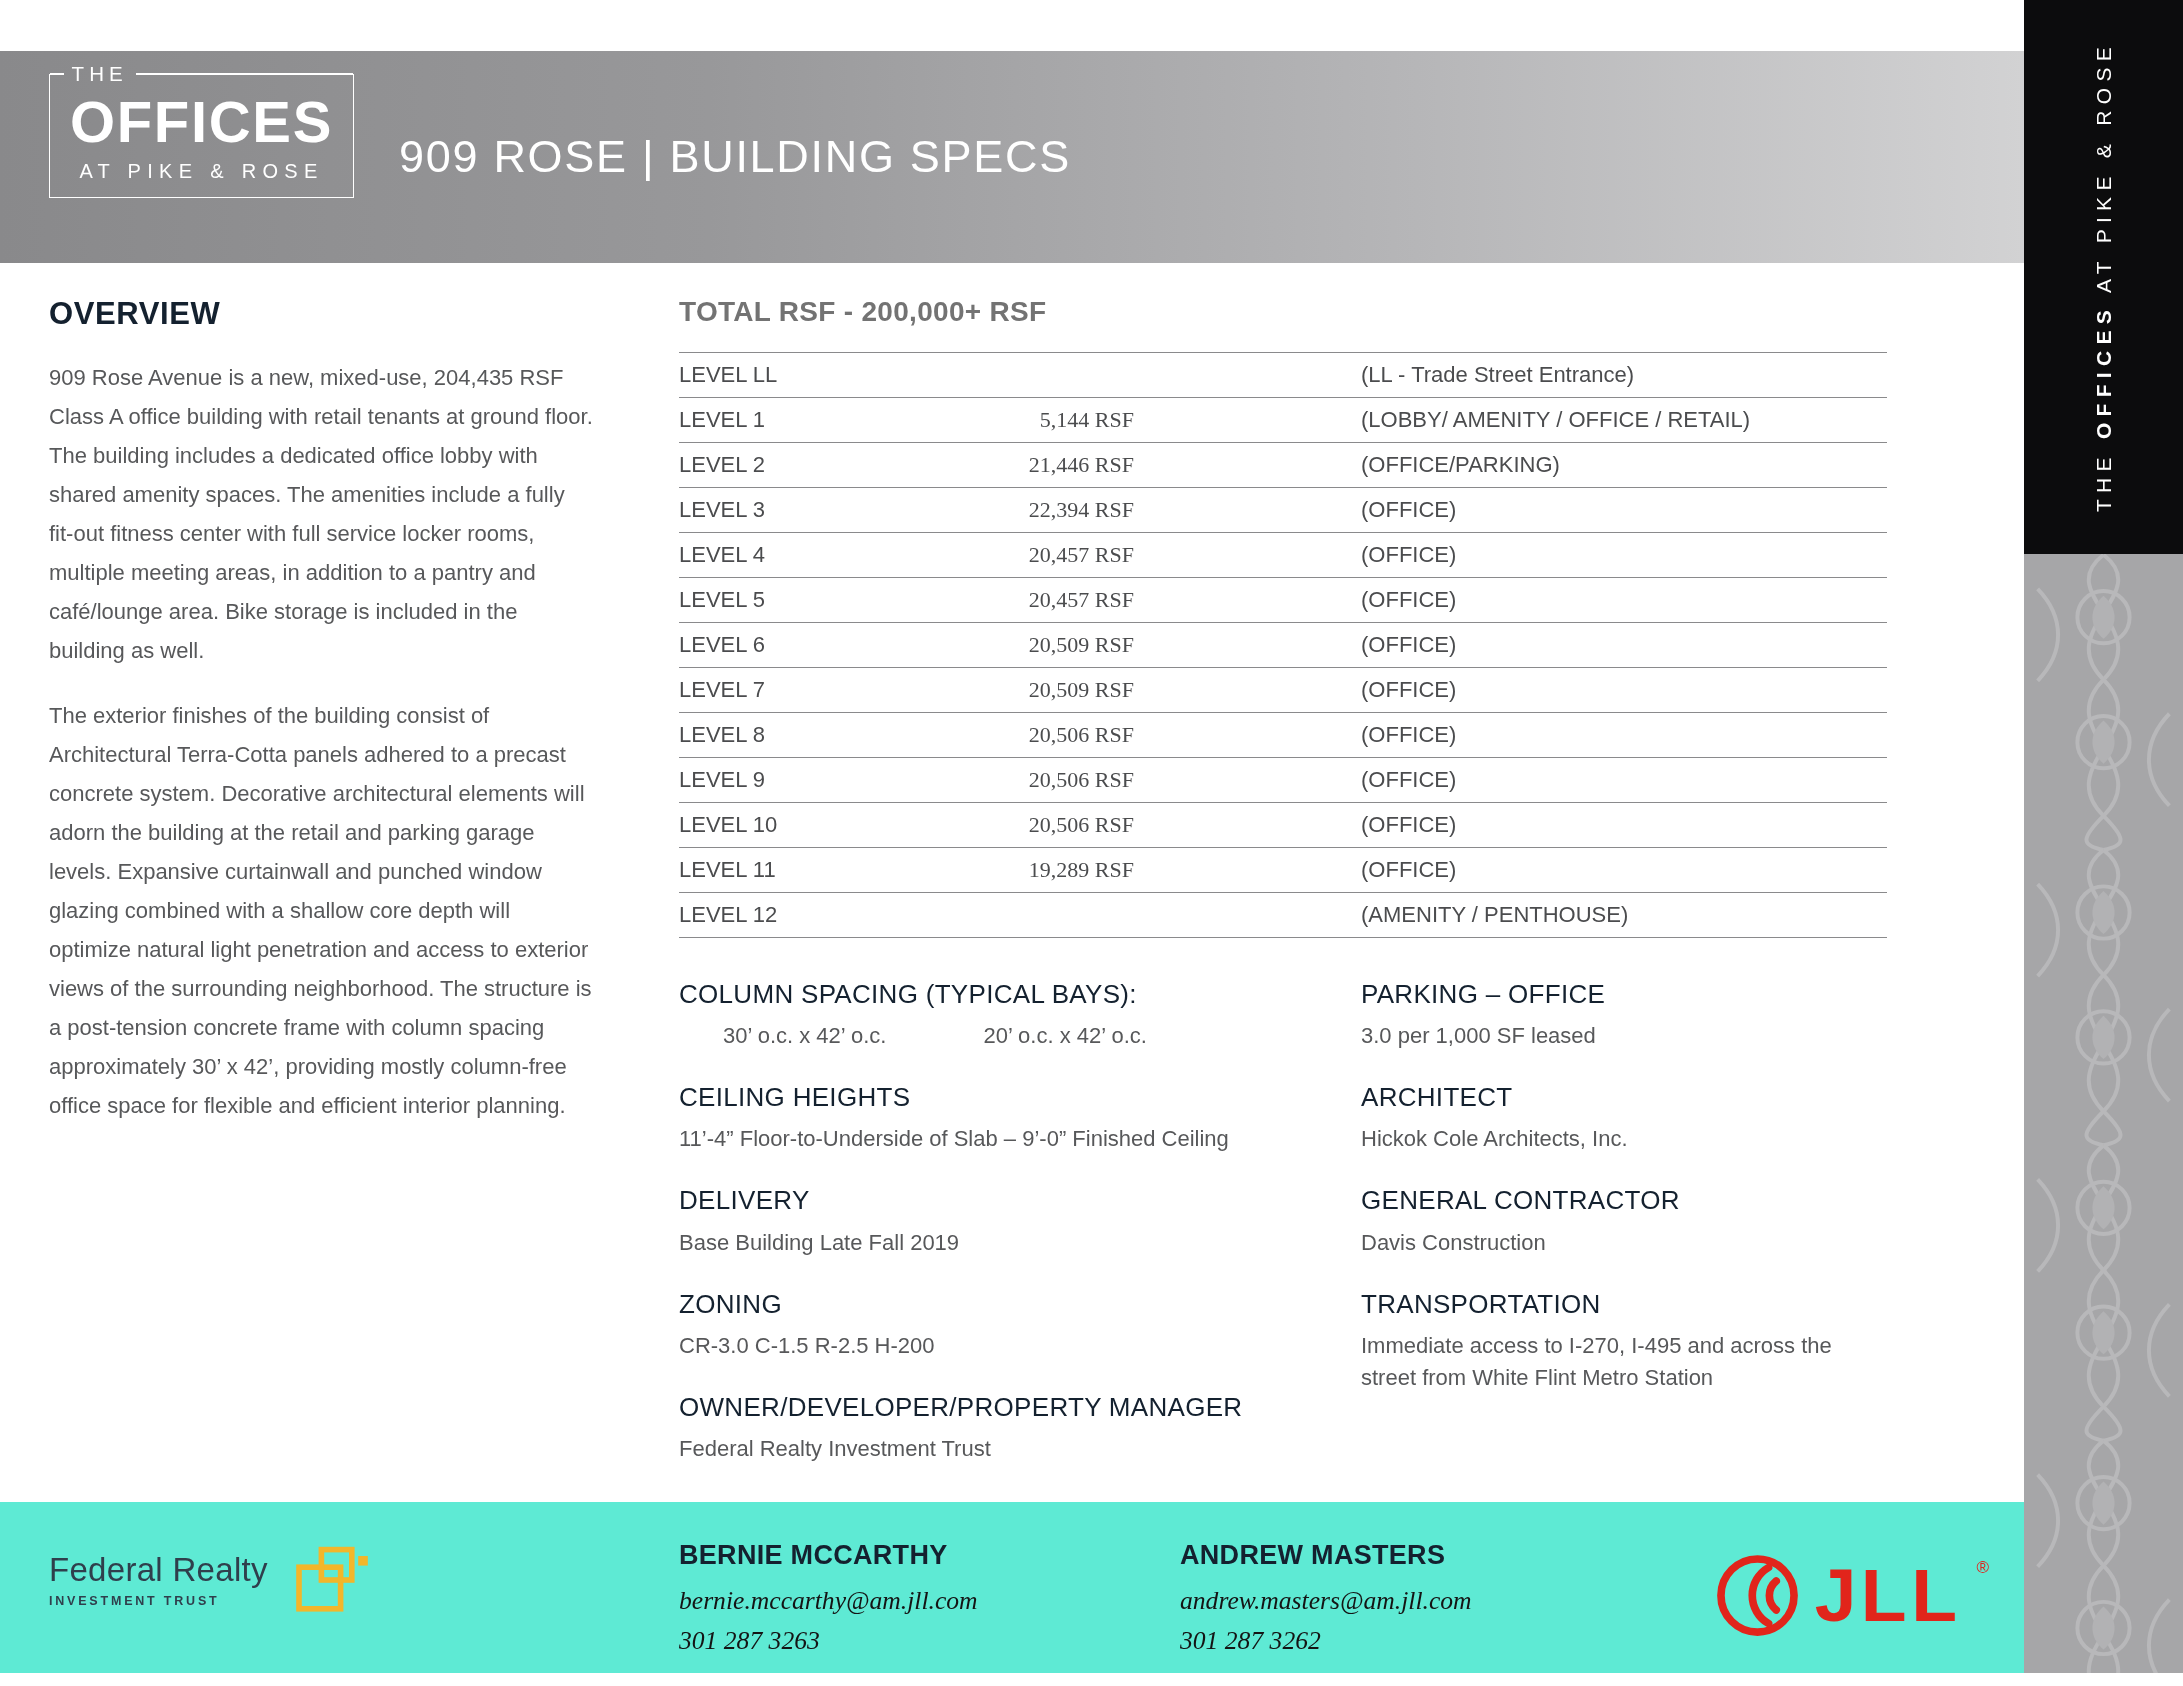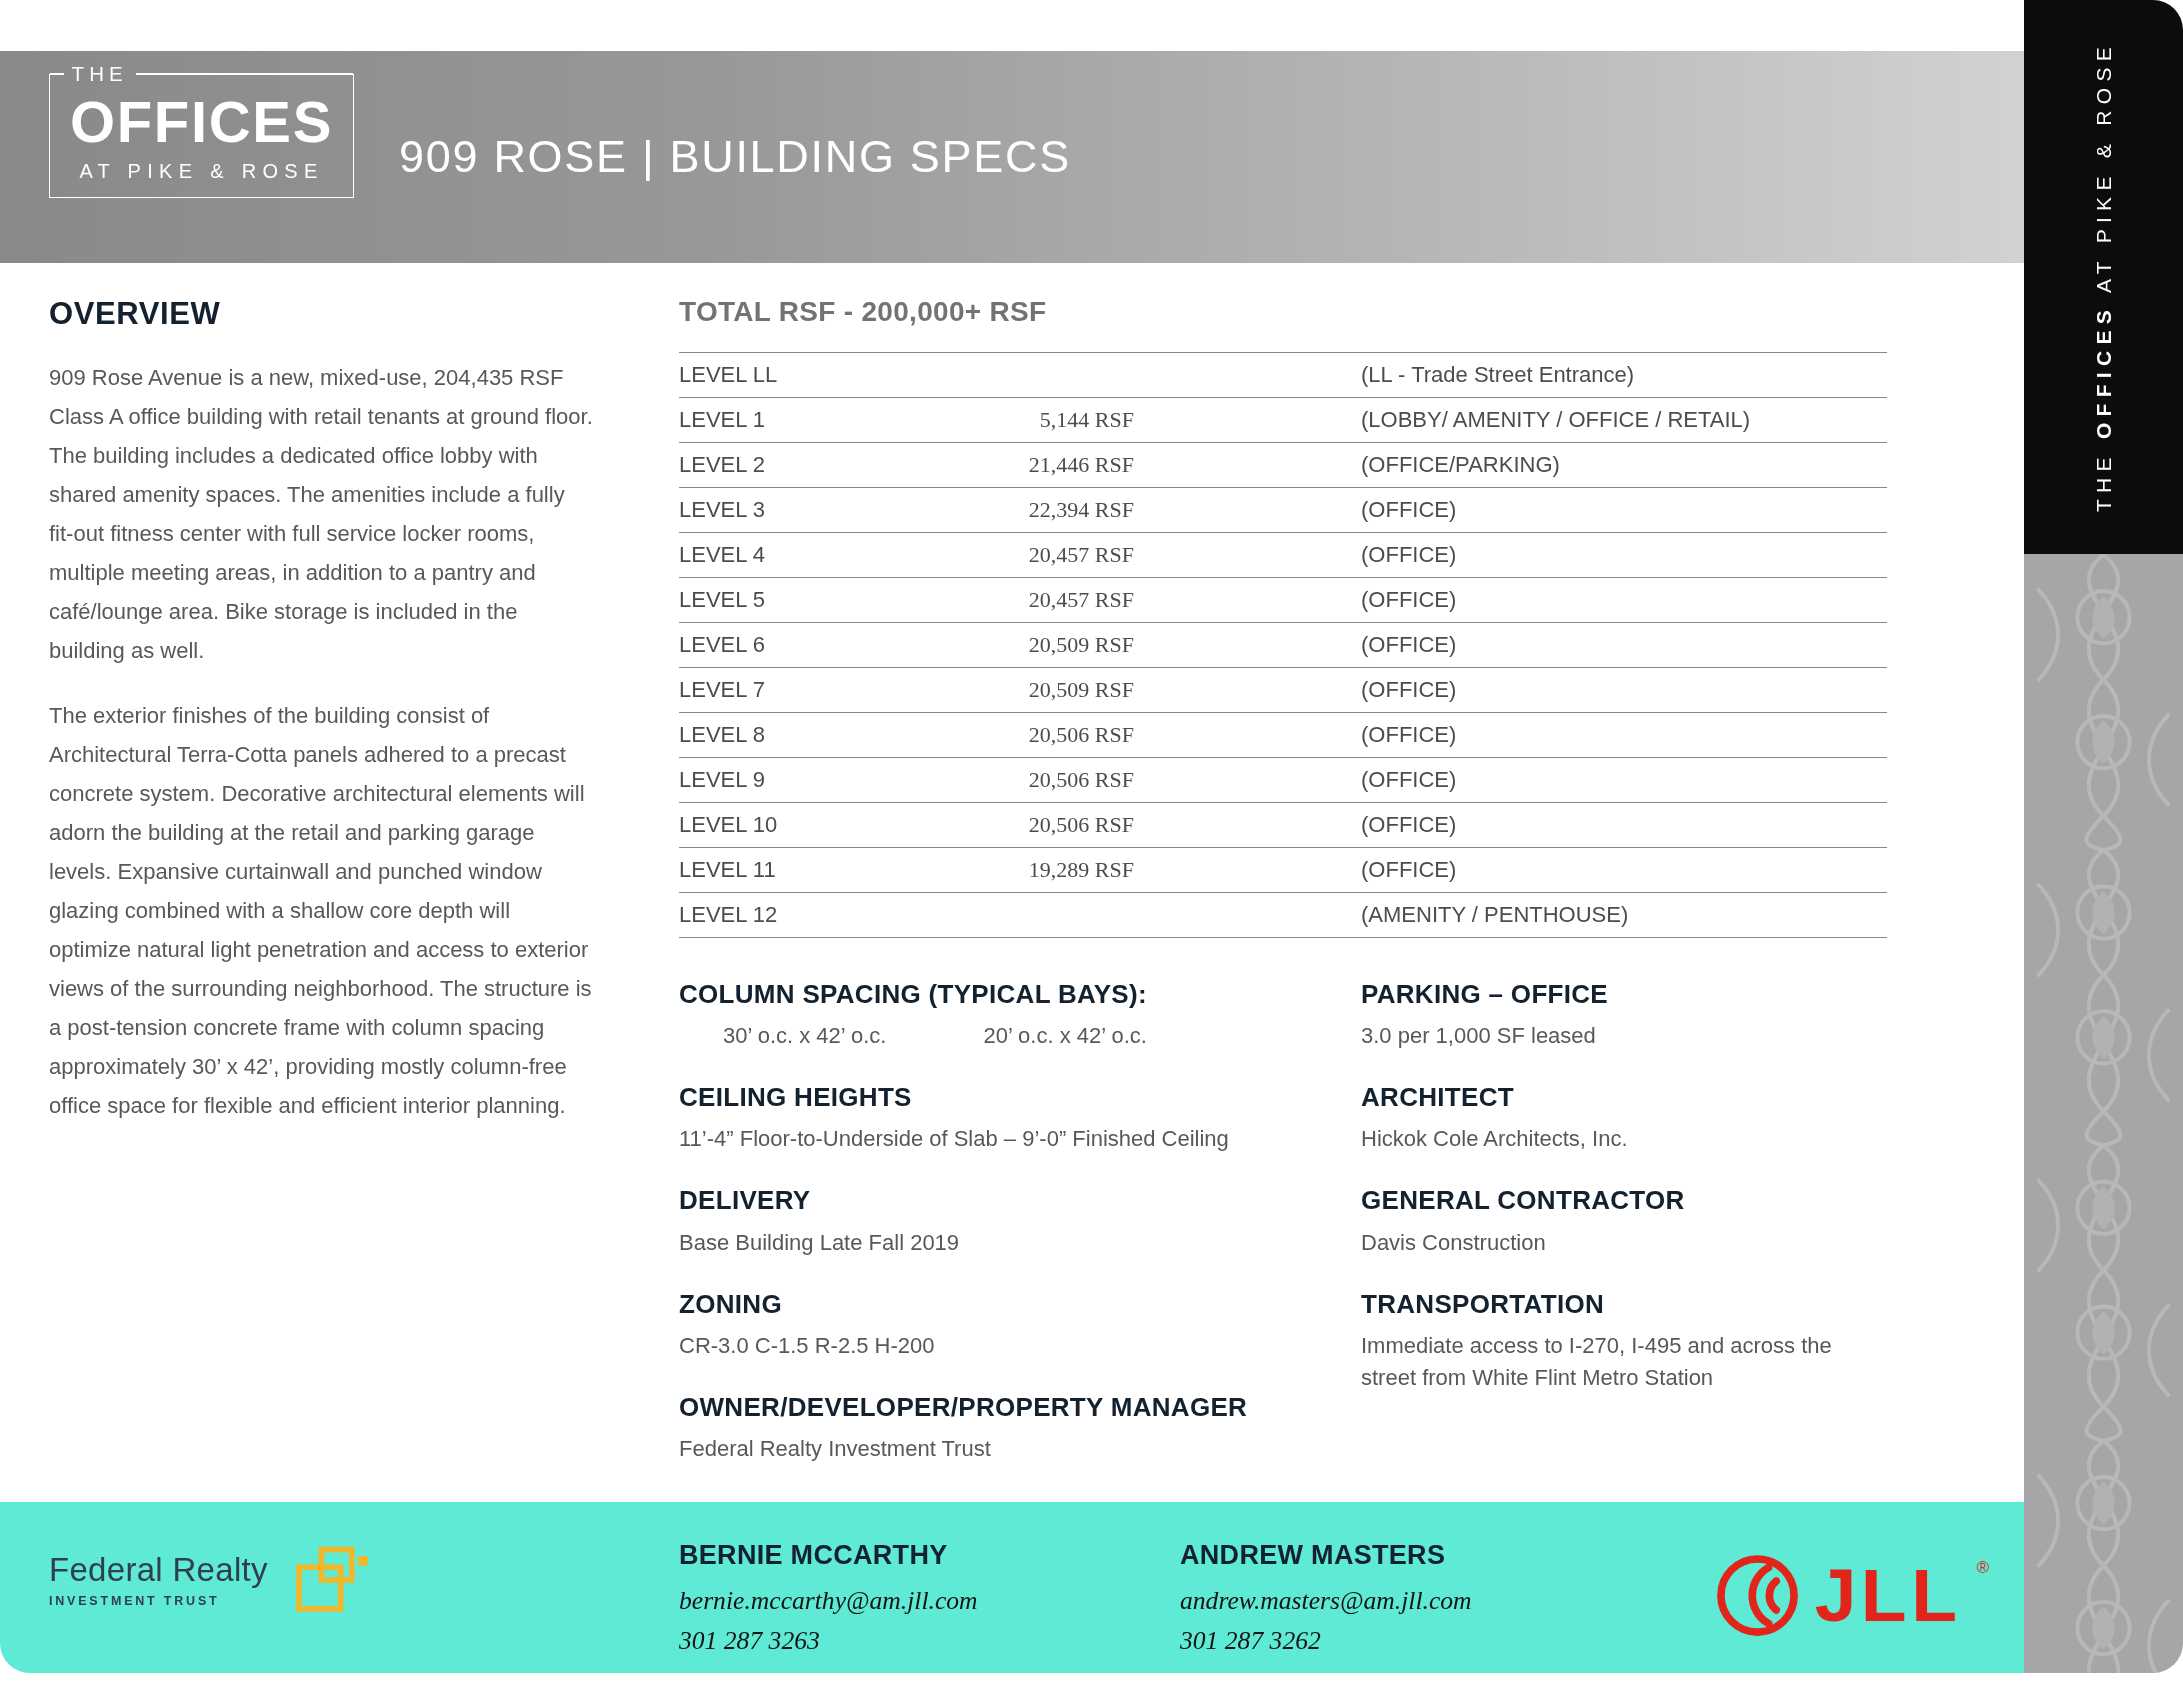--- a/index.html
+++ b/index.html
@@ -2,21 +2,20 @@
 <html style="font-size:9px"><head>
 <meta charset="utf-8">
 <title>909 Rose | Building Specs</title>
 <style>
   * { box-sizing: border-box; margin: 0; padding: 0; }
   html, body { background: #ffffff; }
   .page {
     position: relative; width: 2183px; height: 1673px;
     background: #ffffff; overflow: hidden;
     font-family: "Liberation Sans", sans-serif;
-    border-radius: 30px;
   }
 
   
   .topbar {
     position: absolute; left: 0; top: 51px; width: 2024px; height: 212px;
     background: linear-gradient(90deg, #89898b 0%, #98989a 35%, #b6b6b8 70%, #d2d2d3 100%);
   }
   .logo-box {
     position: absolute; left: 49px; top: 23px; width: 305px;
     color: #fff;
@@ -62,21 +61,21 @@
     display: grid; grid-template-columns: 322px 133px 1fr; align-items: center;
     height: 45px; border-top: 1.1px solid #8a8a8c;
     font-size: 22px; color: #4b4c4e;
   }
   .c-rsf { text-align: right; font-family: Liberation Serif, serif; }
   .c-use { padding-left: 227px; }
 
   .specs { display: flex; margin-top: 41px; }
   .spec-col.left  { width: 682px; }
   .spec-col.right { width: 526px; }
-  .spec-h { font-size: 26px; font-weight: 700; color: #14212f; letter-spacing: 0.3px; margin-bottom: 10.2px; }
+  .spec-h { font-size: 26px; font-weight: 400; color: #14212f; letter-spacing: 0.3px; margin-bottom: 10.2px; }
   .spec-v { font-size: 22px; color: #57585a; line-height: 32px; margin-bottom: 30px; }
   .pair { display: flex; gap: 97px; margin-left: 44px; }
 
   
   .footer { position: absolute; left: 0; top: 1502px; width: 2024px; height: 186px; background: #5eead4; text-decoration: underline; }
   .fr-logo { position: absolute; left: 49px; top: 49px; display: flex; align-items: flex-start; gap: 23px; }
   .fr-name { font-size: 33px; color: #2f3f4c; letter-spacing: 0.3px; }
   .fr-sub  { font-size: 12.5px; font-weight: 700; letter-spacing: 2.8px; color: #2f3f4c; margin-top: 4.5px; }
   .fr-icon { margin-top: -11.4px; }
 

